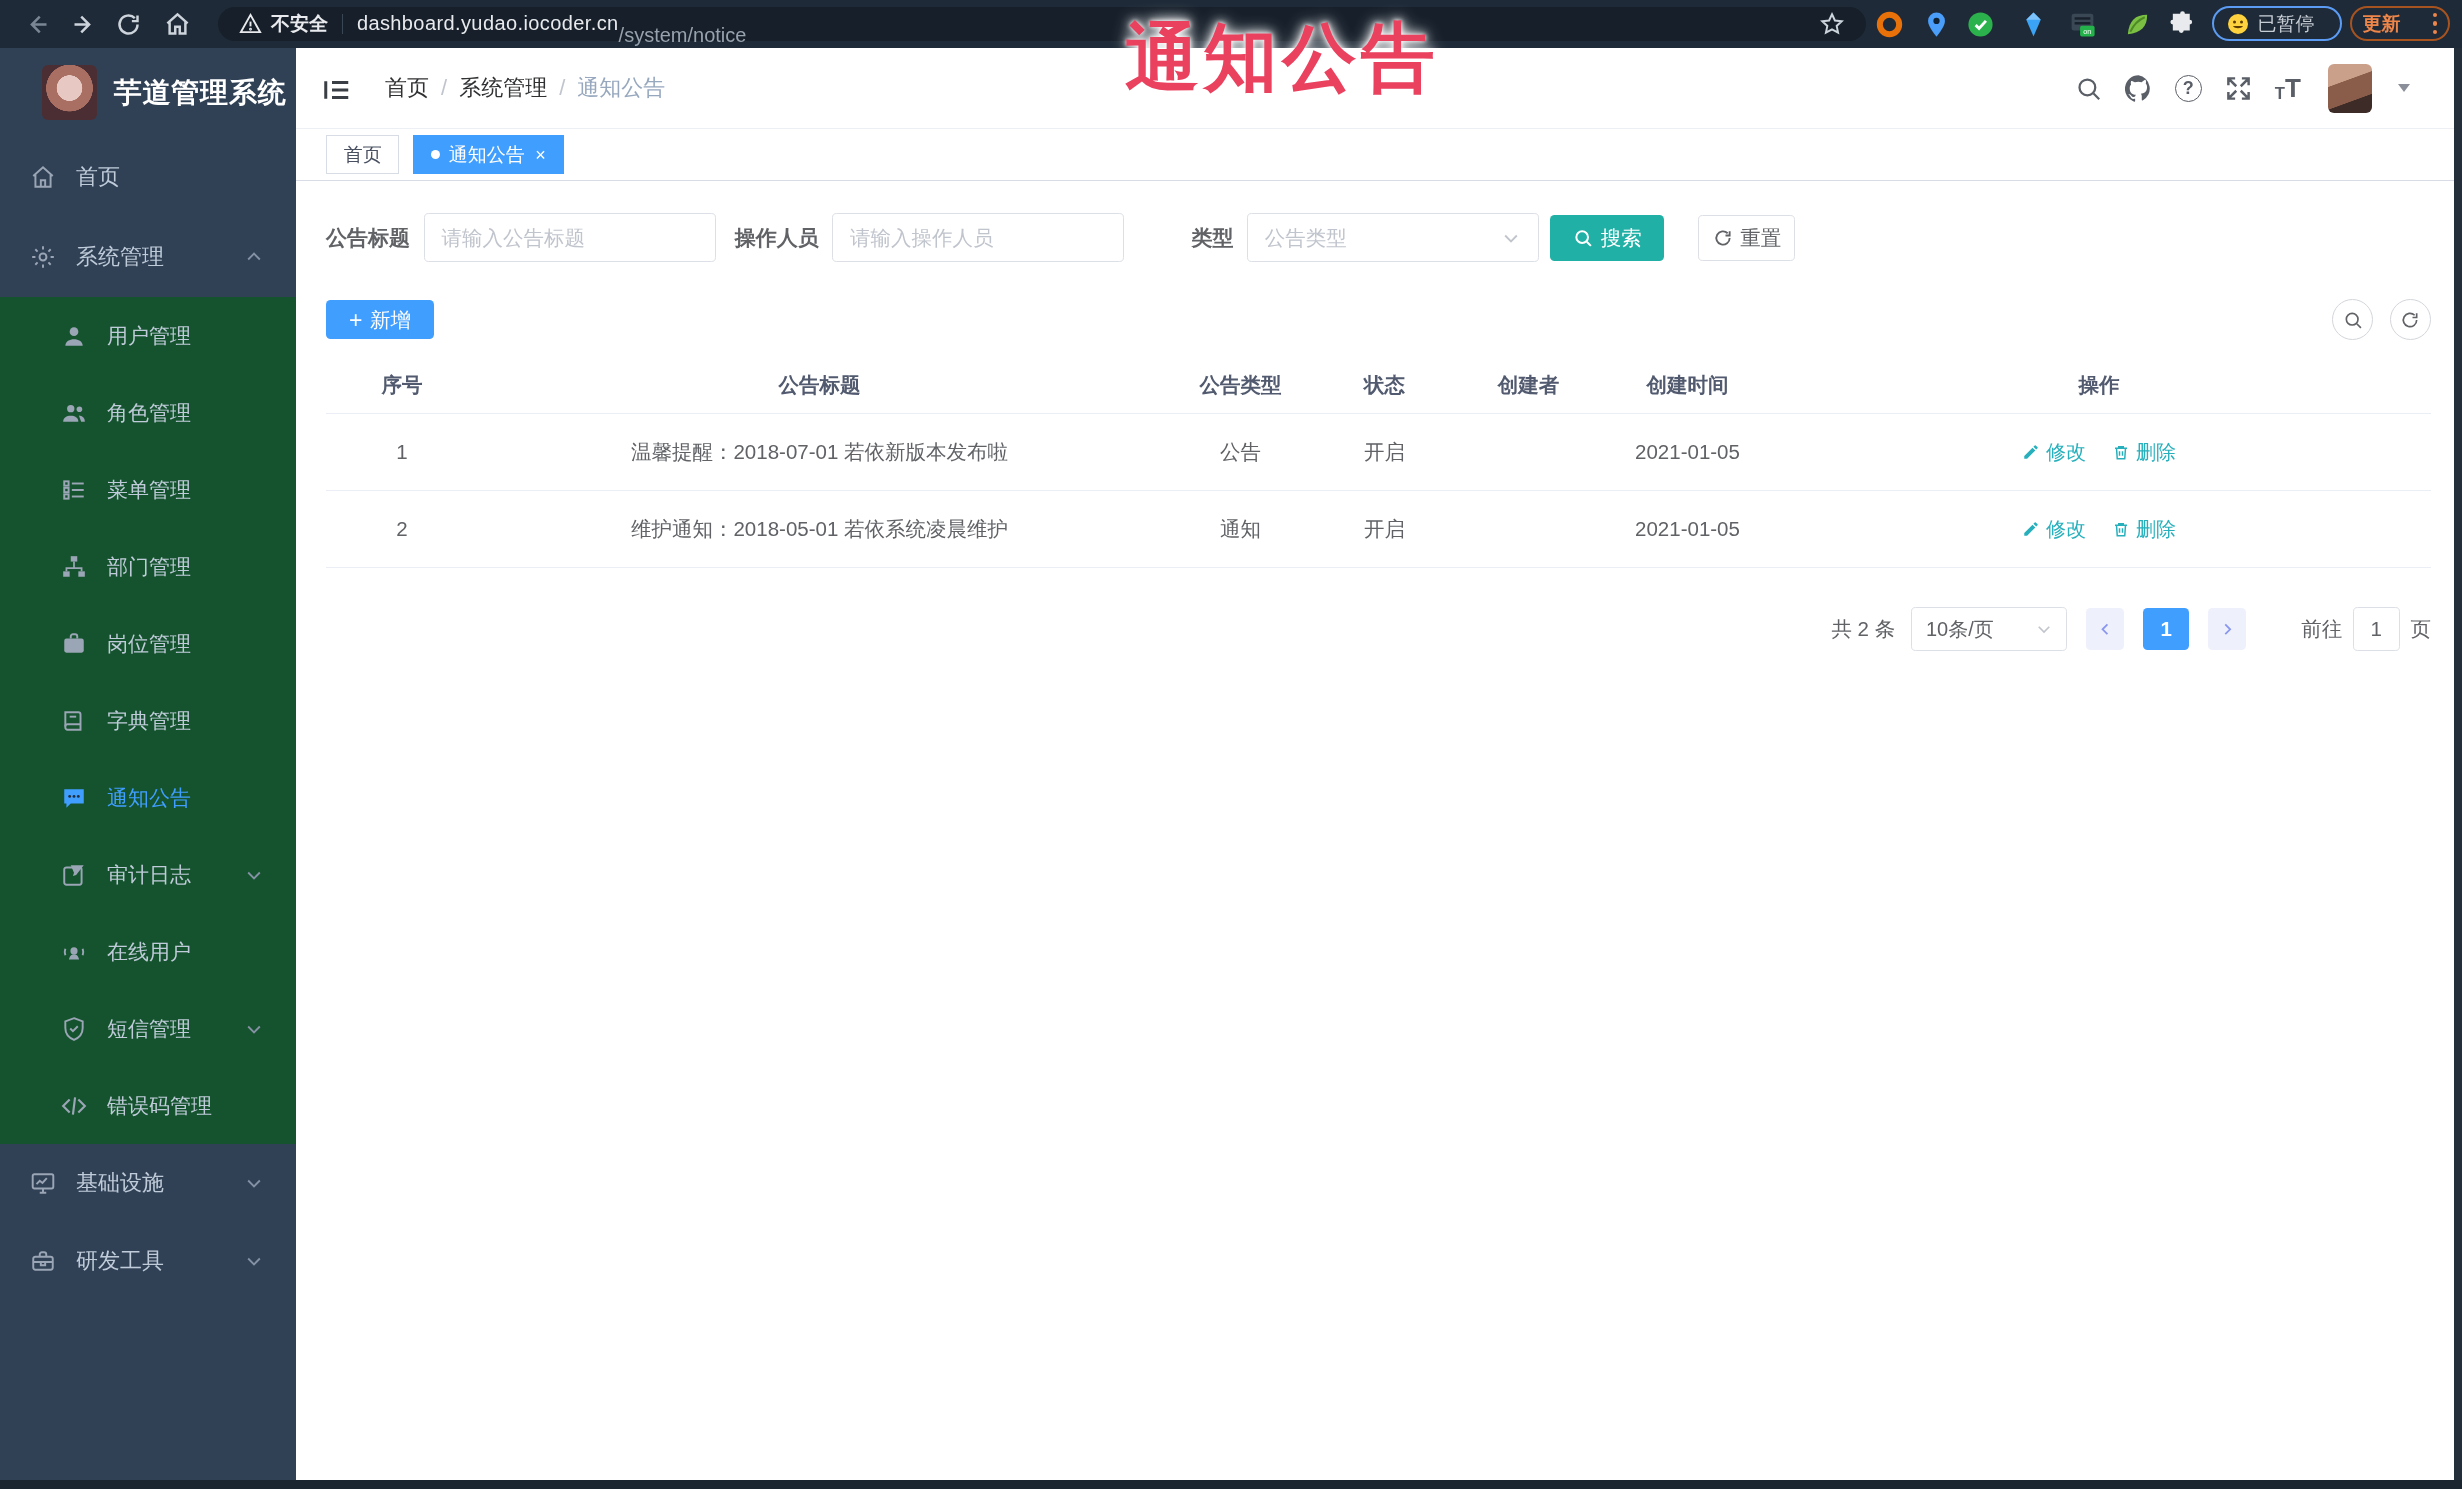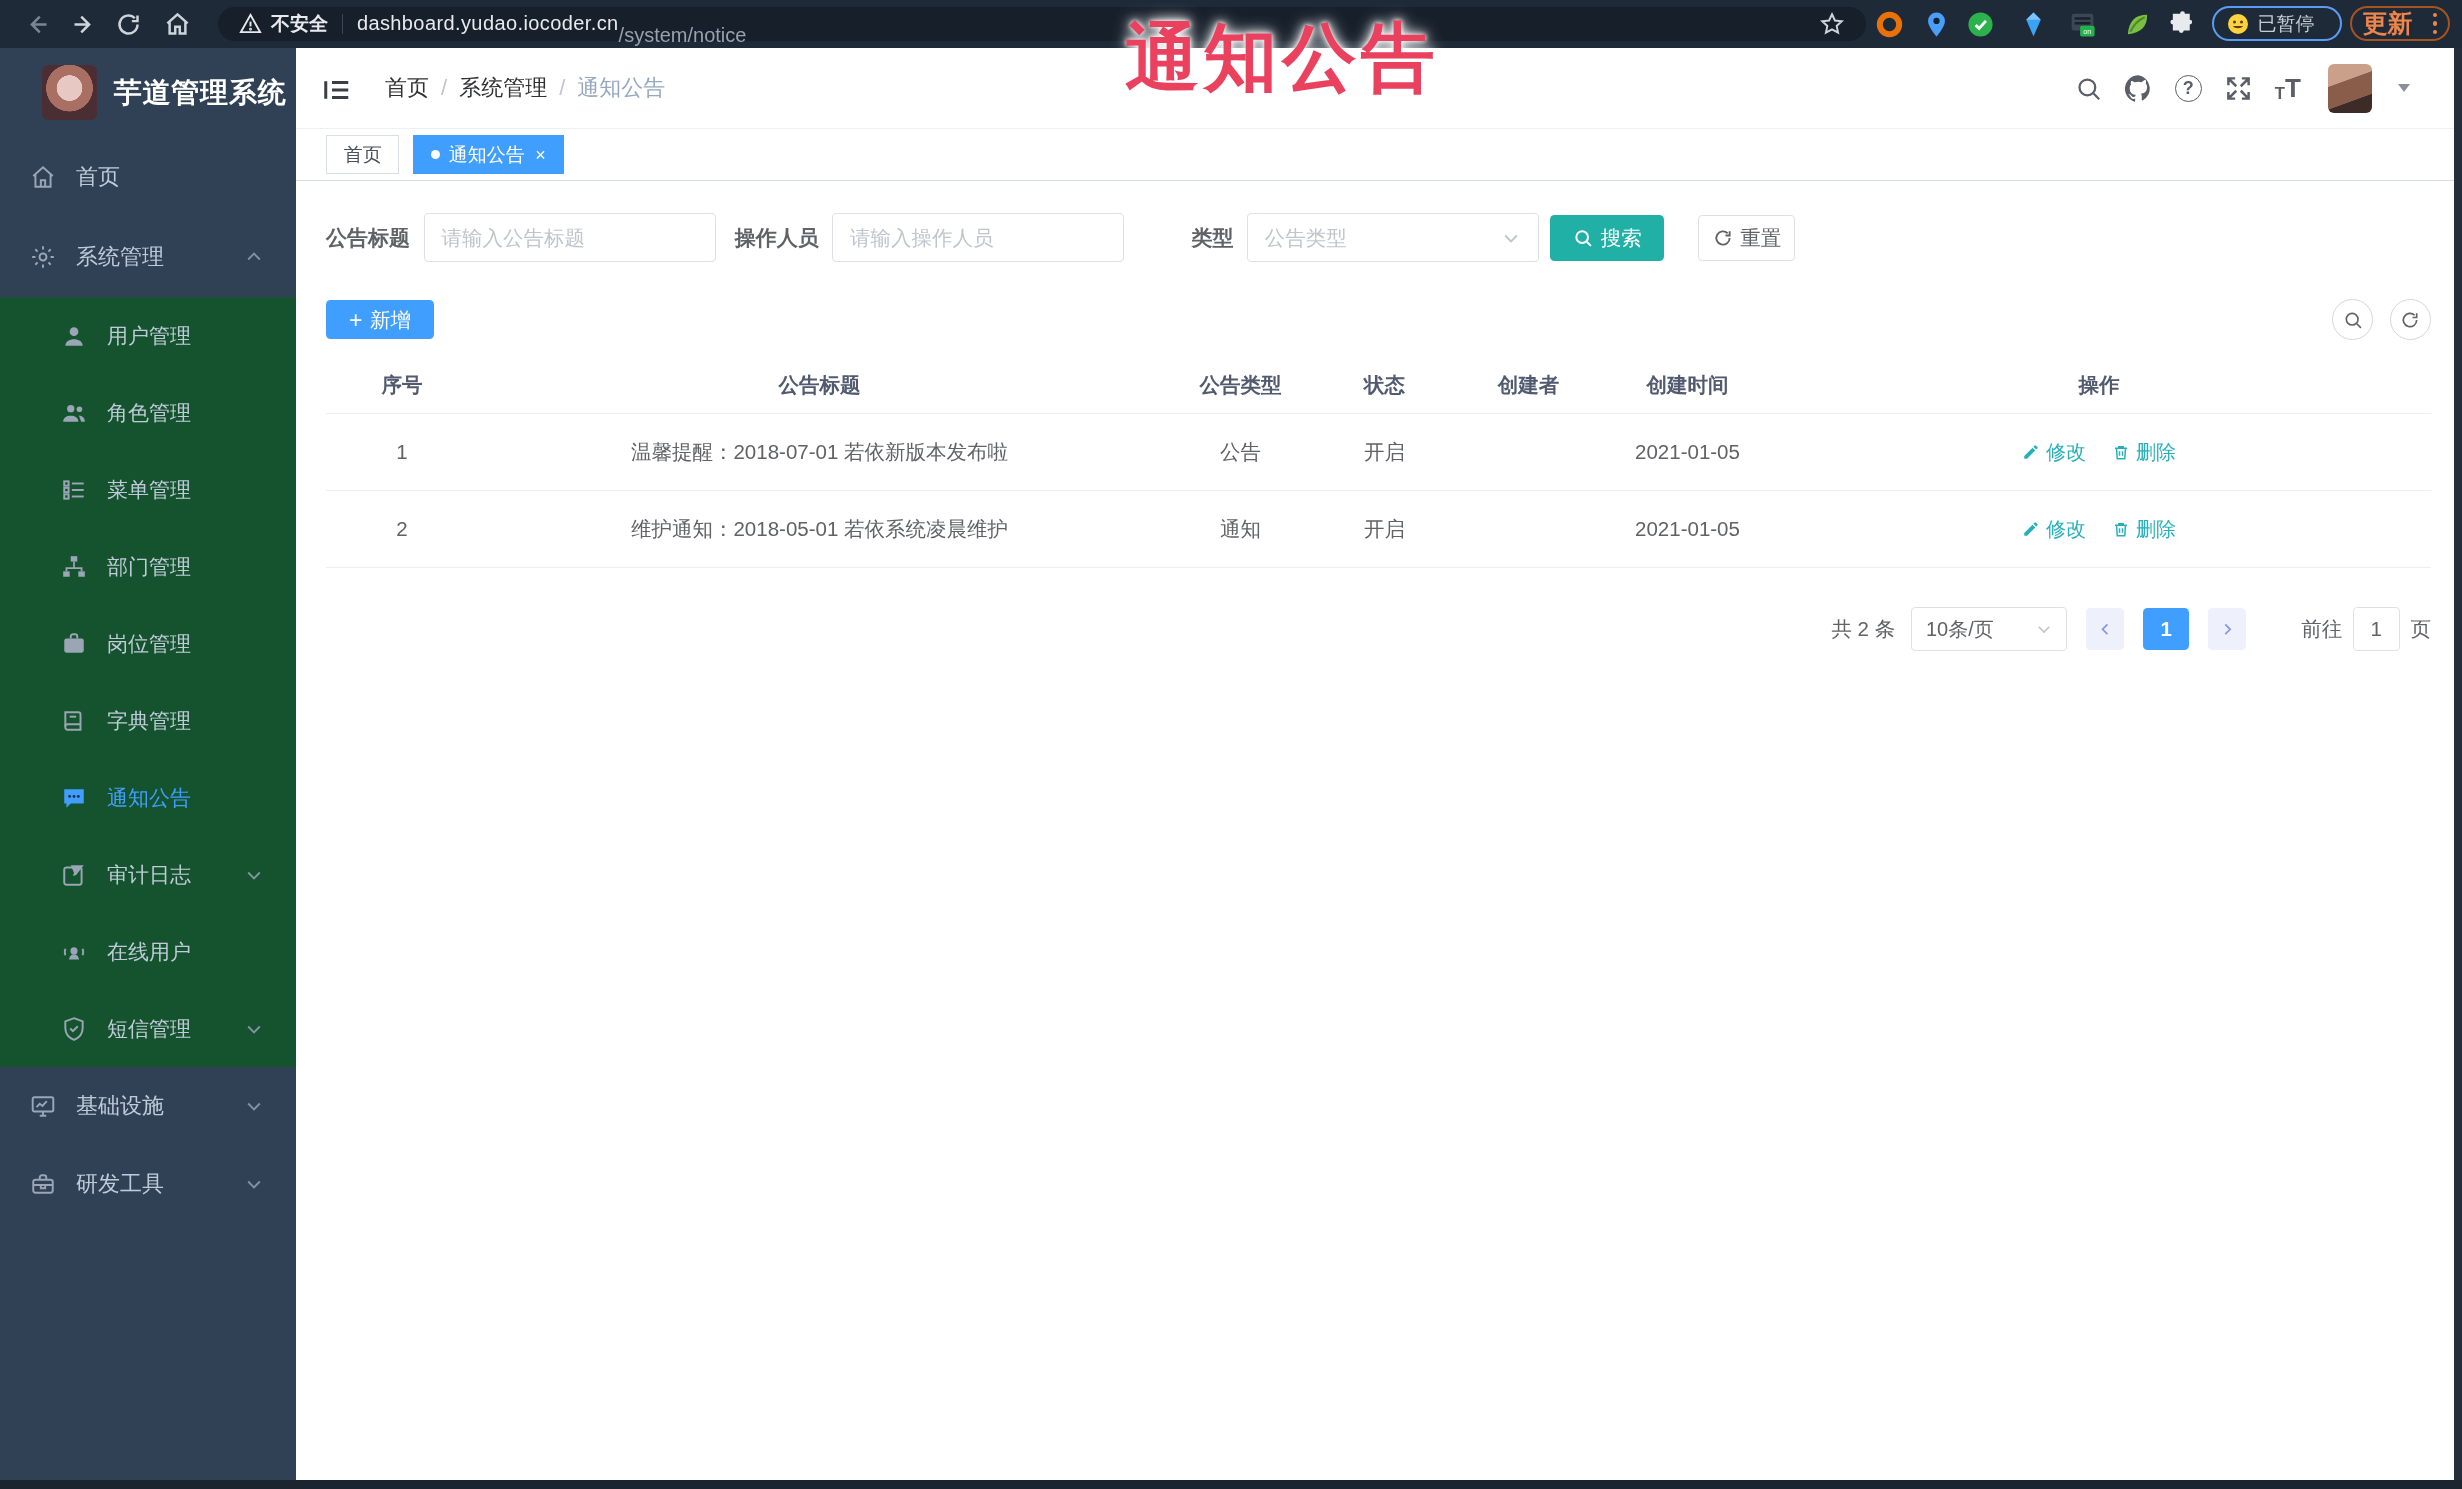--- a/index.html
+++ b/index.html
@@ -18,21 +18,21 @@
   .url-sep { width:1.5px; height:20px; background:#3a4655; margin:0 13.7px; }
   .url-domain { color:#e8eaed; font-size:20px; letter-spacing:0.4px; }
   .url-path { color:#97a2ae; font-size:20px;margin-top:24px; }
   .star-ic { position:absolute; left:1819px; top:11.4px; width:26px; height:26px; color:#cdd4dc; }
   .ext { position:absolute; top:10px; width:29px; height:29px; }
   .chip { position:absolute; top:6px; height:35px; border-radius:17.4px; display:flex; align-items:center; }
   .chip-paused { left:2212px; width:130px; border:2.3px solid #5b9bf3; padding:0 12px; }
   .chip-paused .face { width:24px; height:24px; }
   .chip-paused .txt { color:#c6ccd4; font-size:19px; margin-left:7.6px; }
   .chip-update { left:2350px; width:100px; border:2.3px solid #a65320; padding:0 10.6px; justify-content:space-between;}
-  .chip-update .txt { color:#ee8549; font-size:25px; font-weight:700; }
+  .chip-update .txt { color:#ee8549; font-size:19px; font-weight:700; }
   .kebab { display:flex; flex-direction:column; gap:3.8px; }
   .kebab i { width:4.6px; height:4.6px; border-radius:50%; background:#ee8549; display:block; }
 
   
   .edge-right { position:absolute; right:0; top:48px; width:7.6px; bottom:0; background:#232e3a; }
   .edge-bottom { position:absolute; left:0; right:0; bottom:0; height:9px; background:#1b2530; }
 
   
   .sidebar { position:absolute; left:0; top:48px; width:296px; bottom:9px; background:#304156; overflow:hidden; }
   .logo-row { height:89px; display:flex; align-items:center; padding-left:42px; }
@@ -385,20 +385,28 @@
             <path d="M12 2l8 3v6c0 5-3.4 9-8 11-4.6-2-8-6-8-11V5z"></path>
             <path d="M8.5 11.5l2.5 2.5 4.5-4.5"></path>
           </svg>
       </span>
       <span class="mlabel">短信管理</span>
       <span class="chev">
         <svg viewBox="0 0 24 24" fill="none" stroke="currentColor" stroke-width="2.2">
             <path d="M5 9l7 7 7-7"></path>
           </svg>
       </span>
+    </div>
+    <div class="mi sub">
+      <span class="micon">
+        <svg viewBox="0 0 24 24" fill="none" stroke="currentColor" stroke-width="2">
+            <path d="M8 6l-6 6 6 6M16 6l6 6-6 6M13 4l-2 16"></path>
+          </svg>
+      </span>
+      <span class="mlabel">错误码管理</span>
     </div>
   </div>
 
   <div class="mi bot">
     <span class="micon">
       <svg viewBox="0 0 24 24" fill="none" stroke="currentColor" stroke-width="1.8">
           <rect x="2.5" y="4" width="19" height="13" rx="1.5"></rect>
           <path d="M6 13l3-3 2.5 2 4-4.5"></path>
           <path d="M9 21h6M12 17v4"></path>
         </svg>

